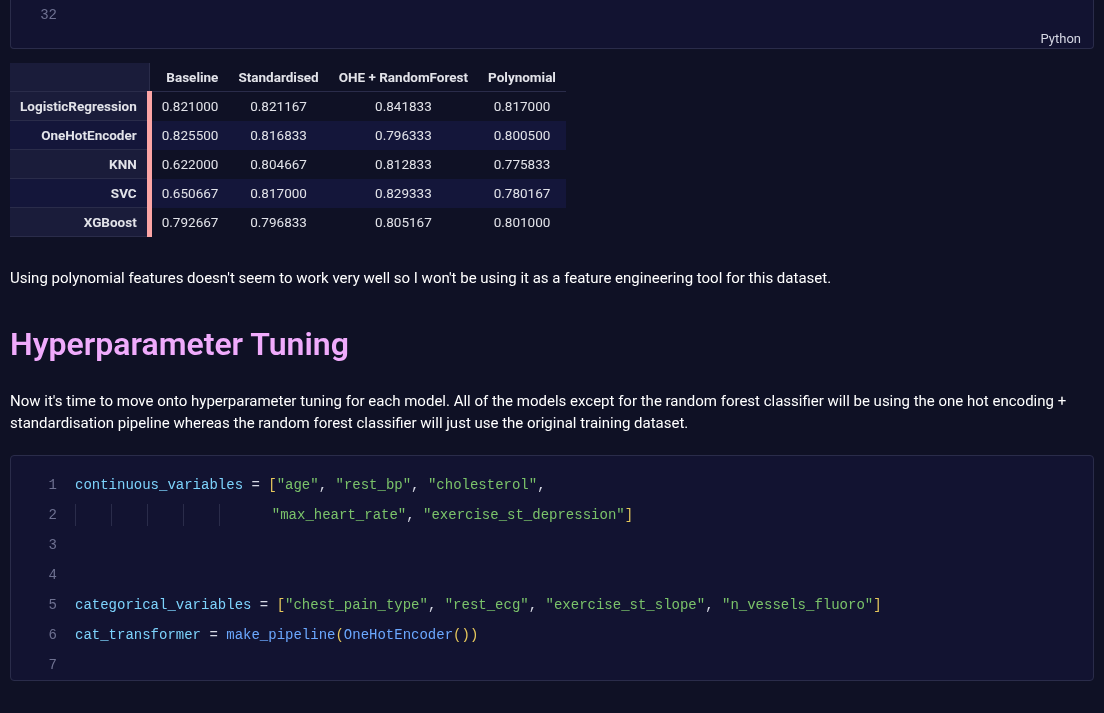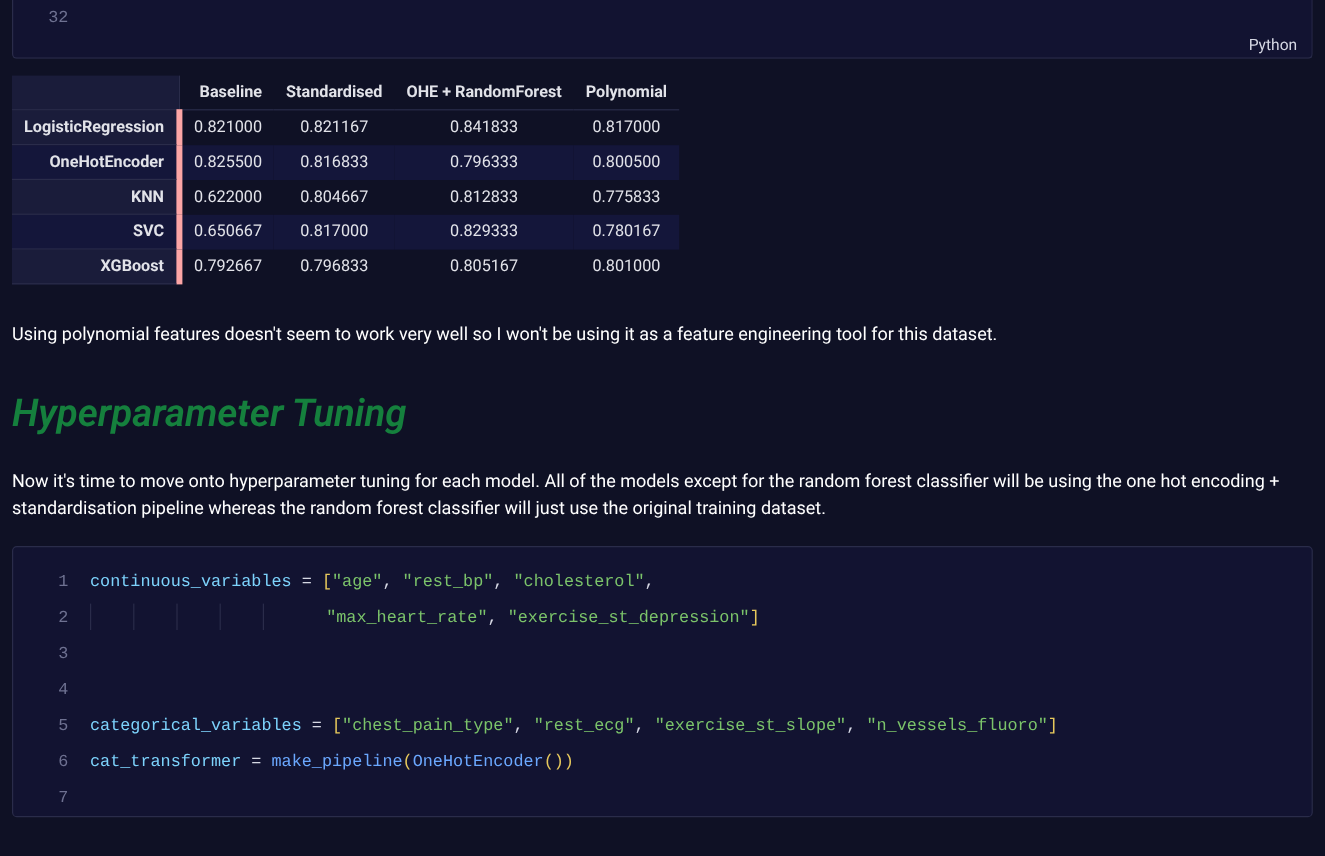--- a/index.html
+++ b/index.html
@@ -97,22 +97,21 @@
 
   .md {
     margin: 30px 10px 0 10px;
     line-height: 1.5;
   }
   .md p { margin-bottom: 20px; color: #ffffff; }
   .md h2 {
     font-size: 32px;
     font-weight: 600;
     margin: 30px 0 22px 0;
-    color: #15803d;
-    font-style: italic;
+    color: #f0abfc;
   }
 
   .code-cell.bottom {
     margin-top: 10px;
     padding-top: 14px;
   }
 
   
   .indent-guides {
     display: inline-block;

